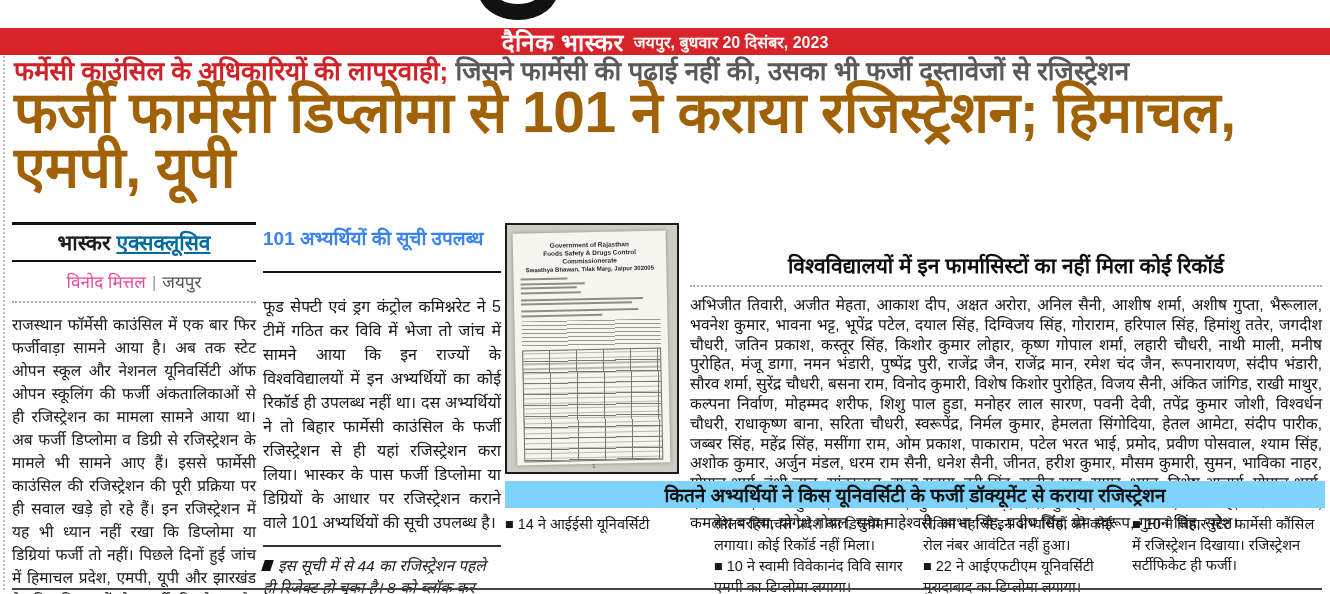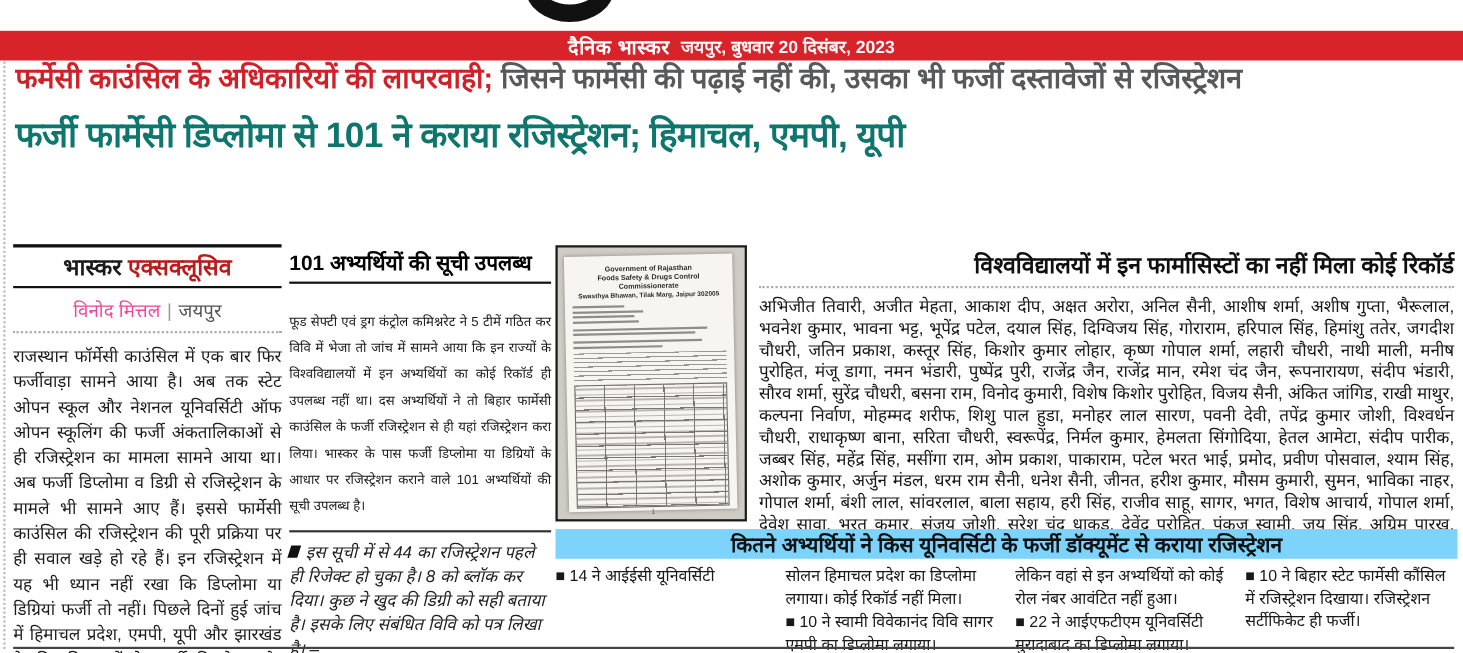--- a/index.html
+++ b/index.html
@@ -11,51 +11,51 @@
   .edge-dots { position:absolute; left:3px; top:56px; height:534px; border-left:2px dotted #b9b9b9; }
 
   
   .top-glyph { position:absolute; left:478px; top:-26px; width:84px; height:50px; overflow:hidden; }
   .top-glyph .bowl { position:absolute; left:0; top:-14px; width:80px; height:60px;
                      border:16px solid #111; border-radius:50%; }
 
   
   .masthead { position:absolute; left:0; top:28px; width:1330px; height:27px; background:#d8232a;
               display:flex; align-items:center; justify-content:center; gap:10px; }
-  .masthead .brand { color:#fff; font-weight:bold; font-size:18px; letter-spacing:.5px; }
+  .masthead .brand { color:#fff; font-weight:bold; font-size:24px; letter-spacing:.5px; }
   .masthead .edition { color:#fff; font-size:16px; font-weight:bold; opacity:.96; }
 
   
   .strap { position:absolute; left:14px; top:52px; width:1308px; font-size:26px; font-weight:bold;
            white-space:nowrap; }
   .strap-red  { color:#cf2128; }
   .strap-gray { color:#58595b; }
 
   
-  .headline { position:absolute; left:14px; top:96px; width:1310px; color:#0f766e;
-              font-size:32px; line-height:55px; font-weight:800; letter-spacing:-.5px; }
+  .headline { position:absolute; left:14px; top:85px; width:1310px; color:#a16207;
+              font-size:57px; line-height:55px; font-weight:800; letter-spacing:-.5px; }
 
   
   .colA { position:absolute; left:12px; top:222px; width:244px; }
   .rule-heavy { border-top:3px solid #111; }
   .rule-med   { border-top:2px solid #111; }
   .exclusive-title { text-align:center; font-size:21px; font-weight:bold; padding:3px 0 4px; }
-  .exclusive-title .red { color:#b91c1c; }
+  .exclusive-title .red { color:#0369a1;text-decoration:underline; }
   .byline { text-align:center; padding:8px 0 6px; font-size:17px; }
   .byline .name { font-weight:normal; color:#ec4899; }
   .byline .sep  { color:#999; padding:0 6px; }
   .byline .city { color:#555; font-weight:normal; }
   .rule-dotted { border-top:2px dotted #aaa; margin:2px 0 10px; }
   .bodytext { font-size:15.5px; line-height:23px; text-align:justify; color:#1b1b1b; }
 
   
   .colB { position:absolute; left:263px; top:225px; width:238px; }
-  .colB h2 { font-size:19px; font-weight:bold; color:#000000; padding-bottom:5px; }
+  .colB h2 { font-size:19px; font-weight:bold; color:#3b82f6; padding-bottom:20px; }
   .colB .rule-med { margin-bottom:8px; }
-  .colB .bodytext { font-size:12px; line-height:24px;margin-top:22px; }
+  .colB .bodytext { font-size:16px; line-height:24px;margin-top:22px; }
   .quote-rule { border-top:2px solid #333; margin:10px 0 8px; }
   .quote { font-size:15.5px; line-height:22px; font-style:italic; color:#222; text-align:left; }
   .quote-mark { display:inline-block; width:9px; height:11px; background:#111;
                 transform:skewX(-18deg); margin-right:6px; }
 
   
   .docphoto { position:absolute; left:505px; top:223px; width:174px; height:251px;
               border:2px solid #1a1a1a; background:#cfccc5; overflow:hidden; }
   .doc-page { position:absolute; left:8px; top:7px; right:9px; bottom:8px; background:#f7f5f0;
               transform:rotate(-1.2deg); box-shadow:0 0 4px rgba(0,0,0,.35); padding:9px 7px 4px; }
@@ -69,21 +69,21 @@
       background:
         repeating-linear-gradient(to bottom, transparent 0 10px, #7a7873 10px 11px),
         repeating-linear-gradient(to right,  transparent 0 26px, #7a7873 26px 27px),
         repeating-linear-gradient(to bottom, #b9b7b0 0 1.5px, transparent 1.5px 5px);
       background-size:100% 100%, 100% 100%, 92% 100%; background-position:0 0,0 0,4% 2px;
       background-repeat:repeat,repeat,repeat; }
   .doc-foot { text-align:center; font-size:6px; color:#555; margin-top:2px; }
 
   
   .colR { position:absolute; left:690px; top:226px; width:632px; }
-  .colR h2 { text-align:right; font-size:21px; font-weight:bold; color:#0f0f0f; padding-bottom:6px; }
+  .colR h2 { text-align:center; font-size:21px; font-weight:bold; color:#0f0f0f; padding-bottom:6px;margin-top:25px; }
   .colR .rule-dotted { margin:0 0 8px; }
   .names { font-size:15.5px; line-height:19.8px; text-align:justify; color:#161616; }
 
   
   .bottom { position:absolute; left:505px; top:481px; width:820px; }
   .bottom-bar { background:#7dd3fc; height:27px; display:flex; align-items:center; justify-content:center; }
   .bottom-bar h2 { font-size:19px; font-weight:bold; color:#111; }
   .bottom-cols { display:flex; gap:16px; margin-top:6px; }
   .bottom-col { width:193px; font-size:14.5px; line-height:20.5px; color:#181818; text-align:left; }
   .bottom-col .item { margin-bottom:1px; }

